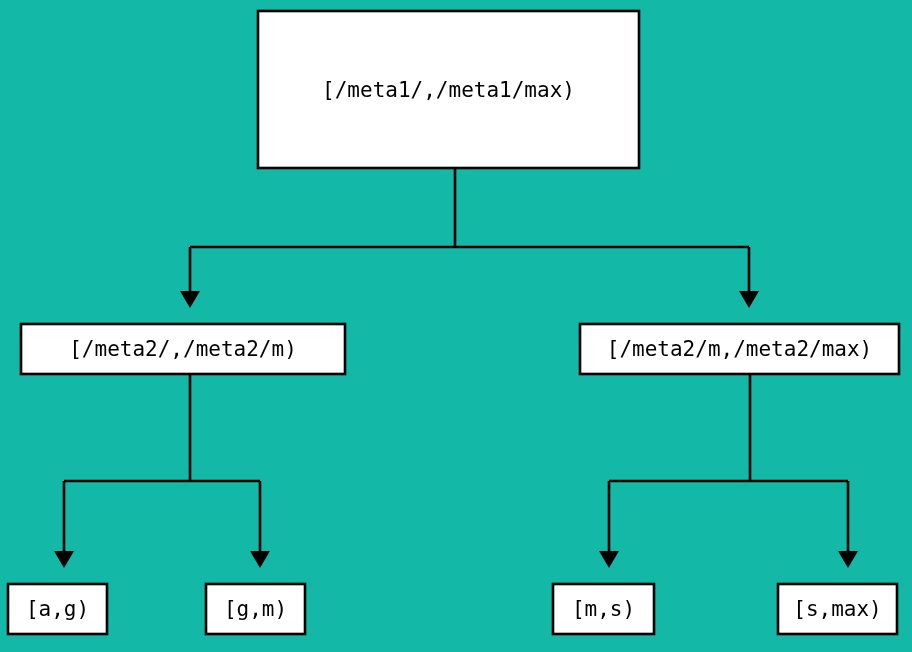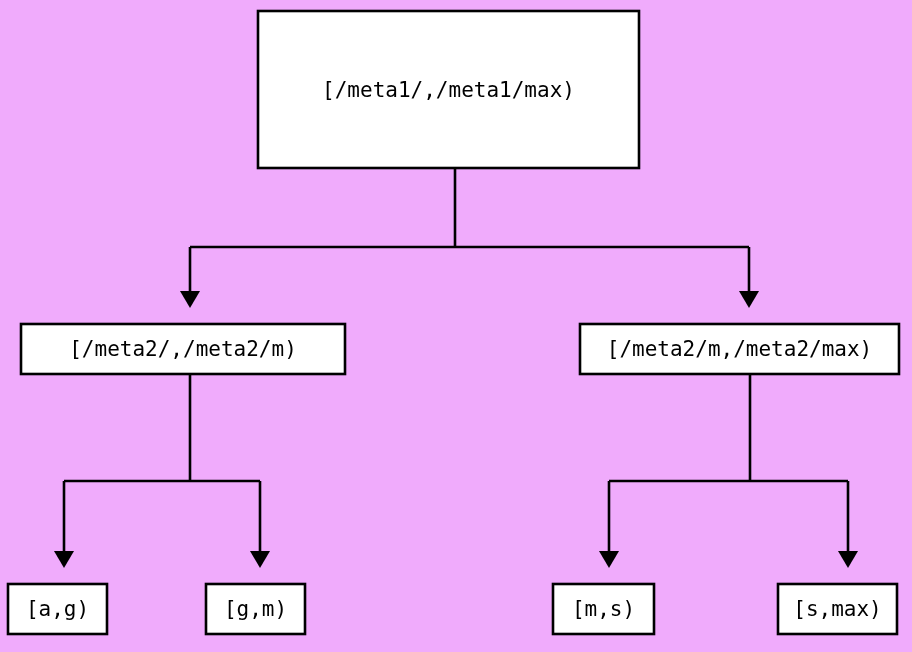--- a/index.html
+++ b/index.html
@@ -10,21 +10,21 @@
   body {
     width: 912px;
     height: 652px;
     font-family: "DejaVu Sans Mono", "Liberation Mono", monospace;
     overflow: hidden;
   }
   #diagram-root {
     position: relative;
     width: 912px;
     height: 652px;
-    background: #f0abfc;
+    background: #14b8a6;
   }
   #tree-svg {
     position: absolute;
     top: 0;
     left: 0;
     width: 912px;
     height: 652px;
     display: block;
   }
   .node-box {

